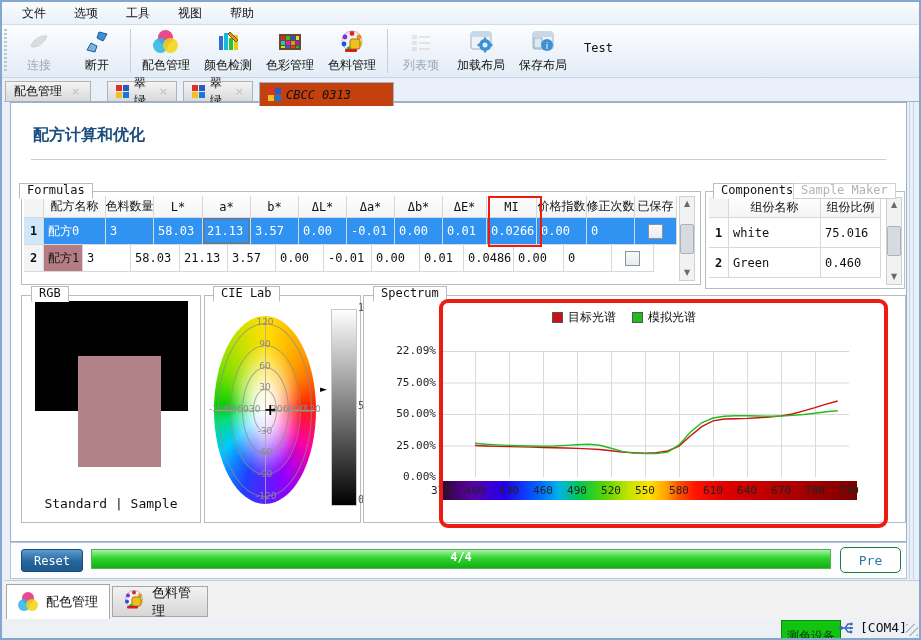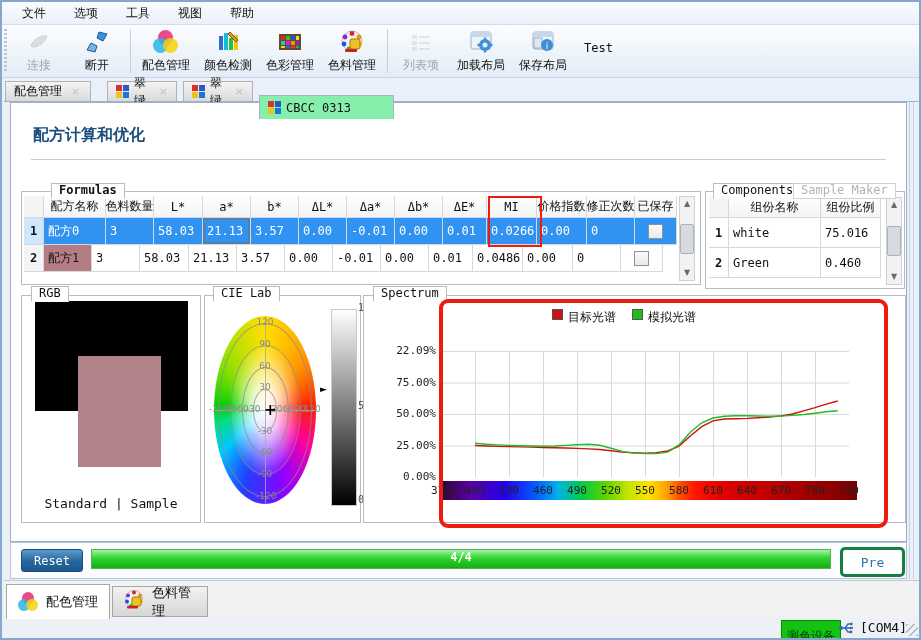--- a/index.html
+++ b/index.html
@@ -25,35 +25,35 @@
   .tbtn.disabled .ticon{opacity:.45;filter:grayscale(1);}
   .tsep{width:1px;height:44px;background:#c4d0de;margin:2px 4px 0 4px;}
   #test-btn{margin:14px 0 0 10px;font-family:"DejaVu Sans Mono",monospace;}
   
   #doctabs{position:absolute;left:2px;top:76px;width:917px;height:24px;
            border-bottom:1px solid #9fb4ca;box-sizing:border-box;}
   .dtab{position:absolute;top:3px;height:20px;display:flex;align-items:center;gap:5px;
         padding:0 8px;background:linear-gradient(#f4f4f4,#dadada);
         border:1px solid #b2b2b2;border-bottom:none;box-sizing:border-box;}
   .dtab .close{color:#c0c0c0;font-size:11px;margin-left:4px;}
-  .dtab.active{top:17px;height:24px;background:#86efac;border-color:#9fb4ca;z-index:2;}
+  .dtab.active{top:4px;height:24px;background:#c2410c;border-color:#9fb4ca;z-index:2;font-style:italic;}
   .puzzle{width:13px;height:13px;display:grid;grid-template-columns:6px 6px;gap:1px;}
   .puzzle i{display:block;width:6px;height:6px;}
   
   #content{position:absolute;left:8px;top:100px;width:897px;height:440px;
            background:#fff;border:1px solid #9cafc4;box-sizing:border-box;}
   #right-rail{position:absolute;left:907px;top:100px;width:5px;height:477px;
               border-left:1px solid #c2d4e8;border-right:1px solid #c2d4e8;box-sizing:border-box;}
   #page-title{position:absolute;left:22px;top:22px;font-size:16px;font-weight:bold;color:#1b4e7e;}
   #title-rule{position:absolute;left:20px;top:56px;width:855px;height:1px;background:#c9cdd5;}
   
   .grouplabel{position:absolute;background:#fff;border:1px solid #b6bcc4;border-bottom:1px solid #fff;
               padding:0 7px;height:14px;line-height:13px;font-family:"DejaVu Sans Mono",monospace;z-index:2;}
   .groupbox{position:absolute;border:1px solid #b6bcc4;background:#fff;box-sizing:border-box;}
-  #formulas-label{left:40px;top:80px;font-weight:bold;}
+  #formulas-label{left:8px;top:80px;}
   #formulas-box{left:10px;top:88px;width:680px;height:94px;}
   #components-label{left:702px;top:80px;}
   #components-label2{left:782px;top:80px;color:#b3b3b3;border-color:#d0d0d0;}
   #components-box{left:694px;top:88px;width:200px;height:98px;}
   #rgb-label{left:20px;top:183px;}
   #rgb-box{left:10px;top:192px;width:180px;height:228px;}
   #cie-label{left:202px;top:183px;}
   #cie-box{left:193px;top:192px;width:157px;height:228px;}
   #spec-label{left:362px;top:183px;}
   #spec-box{left:352px;top:192px;width:543px;height:228px;}
@@ -97,21 +97,21 @@
   .cie-axis-h{position:absolute;left:8px;top:114px;width:104px;height:1px;background:#a8a8a8;opacity:.85;}
   .cie-axis-v{position:absolute;left:60px;top:20px;width:1px;height:188px;background:#a8a8a8;opacity:.85;}
   .cietick{position:absolute;font-size:9px;color:#8a8a8a;width:18px;text-align:center;z-index:2;}
   #cie-marker{position:absolute;left:59px;top:105px;font-size:15px;font-weight:bold;color:#000;z-index:3;}
   #cie-lbar{position:absolute;left:126px;top:13px;width:24px;height:195px;
             background:linear-gradient(#fff,#000);border:1px solid #c8c8c8;}
   .lbar-tick{position:absolute;left:153px;font-size:10px;color:#555;font-family:"DejaVu Sans Mono",monospace;}
   #lbar-marker{position:absolute;left:115px;top:88px;font-size:9px;color:#000;}
   
   #spec-legend{position:absolute;left:188px;top:13px;display:flex;gap:16px;align-items:center;}
-  .leg-entry{display:flex;align-items:flex-start;gap:5px;}
+  .leg-entry{display:flex;align-items:center;gap:5px;}
   .leg-sq{width:9px;height:9px;border:1px solid #555;}
   #spec-plot{position:absolute;left:77px;top:55px;width:408px;height:126px;}
   .ytick{position:absolute;left:6px;width:66px;text-align:right;font-family:"DejaVu Sans Mono",monospace;
          font-size:11px;color:#222;}
   #spec-rainbow{position:absolute;left:79px;top:185px;width:414px;height:19px;
       background:linear-gradient(90deg,#2e0838 0%,#5a00a8 7%,#2200ee 15%,#0064ff 23%,#00b4e6 28%,
                  #00c850 33%,#58d400 39%,#c8e400 45%,#ffe000 50%,#ffa000 54%,#ff5000 57%,#ff1400 61%,
                  #e00000 68%,#c00000 78%,#9c0000 90%,#7a0000 100%);}
   .xtick{position:absolute;top:188px;width:22px;text-align:center;font-family:"DejaVu Sans Mono",monospace;
          font-size:11px;color:#222;z-index:2;}
@@ -125,21 +125,21 @@
                 background:#fcfdfe;border:1px solid #b8c4d2;box-sizing:border-box;}
   #reset-btn{position:absolute;left:10px;top:6px;width:60px;height:21px;border-radius:3px;
              background:linear-gradient(#5b9bce,#25659c 55%,#1d598c);border:1px solid #174e7e;
              color:#fff;font-family:"DejaVu Sans Mono",monospace;font-size:12px;
              display:flex;align-items:center;justify-content:center;}
   #progress{position:absolute;left:80px;top:6px;width:740px;height:20px;
             background:linear-gradient(#a6f2a6,#2fd42f 45%,#13ae13);border:1px solid #58b058;
             display:flex;justify-content:center;color:#fff;font-weight:bold;
             font-family:"DejaVu Sans Mono",monospace;box-sizing:border-box;}
   #pre-btn{position:absolute;left:829px;top:4px;width:59px;height:24px;border-radius:5px;
-           background:#fff;border:3px solid #15803d;color:#2f74ad;
+           background:#fff;border:1px solid #15803d;color:#2f74ad;
            font-family:"DejaVu Sans Mono",monospace;font-size:13px;
            display:flex;align-items:center;justify-content:center;}
   
   #bottombar{position:absolute;left:2px;top:578px;width:917px;height:38px;background:#f2f2f2;
              border-top:1px solid #c2cad4;}
   .btab{position:absolute;display:flex;align-items:center;gap:7px;padding:0 10px;box-sizing:border-box;
         font-size:13px;}
   #btab-0{left:2px;top:3px;width:104px;height:35px;background:#fff;border:1px solid #a6a6a6;border-bottom:none;z-index:2;}
   #btab-1{left:108px;top:5px;width:96px;height:31px;background:linear-gradient(#f2f2f2,#d6d6d6);
           border:1px solid #a6a6a6;}
@@ -372,21 +372,21 @@
           <div class="fcell" style="width: 44px;">0.01</div>
           <div class="fcell" style="width: 50px;">0.0266</div>
           <div class="fcell" style="width: 50px;">0.00</div>
           <div class="fcell" style="width: 48px;">0</div>
           <div class="fcell cbcell" style="width: 42px;">
             <div class="checkbox"></div>
           </div>
         </div>
         <div class="frow">
           <div class="fcell fnum">2</div>
-          <div class="fcell mauve" style="width: 48px;">配方1</div>
+          <div class="fcell mauve" style="width: 39px;">配方1</div>
           <div class="fcell" style="width: 48px;">3</div>
           <div class="fcell" style="width: 49px;">58.03</div>
           <div class="fcell" style="width: 48px;">21.13</div>
           <div class="fcell" style="width: 48px;">3.57</div>
           <div class="fcell" style="width: 48px;">0.00</div>
           <div class="fcell" style="width: 48px;">-0.01</div>
           <div class="fcell" style="width: 48px;">0.00</div>
           <div class="fcell" style="width: 44px;">0.01</div>
           <div class="fcell" style="width: 50px;">0.0486</div>
           <div class="fcell" style="width: 50px;">0.00</div>

